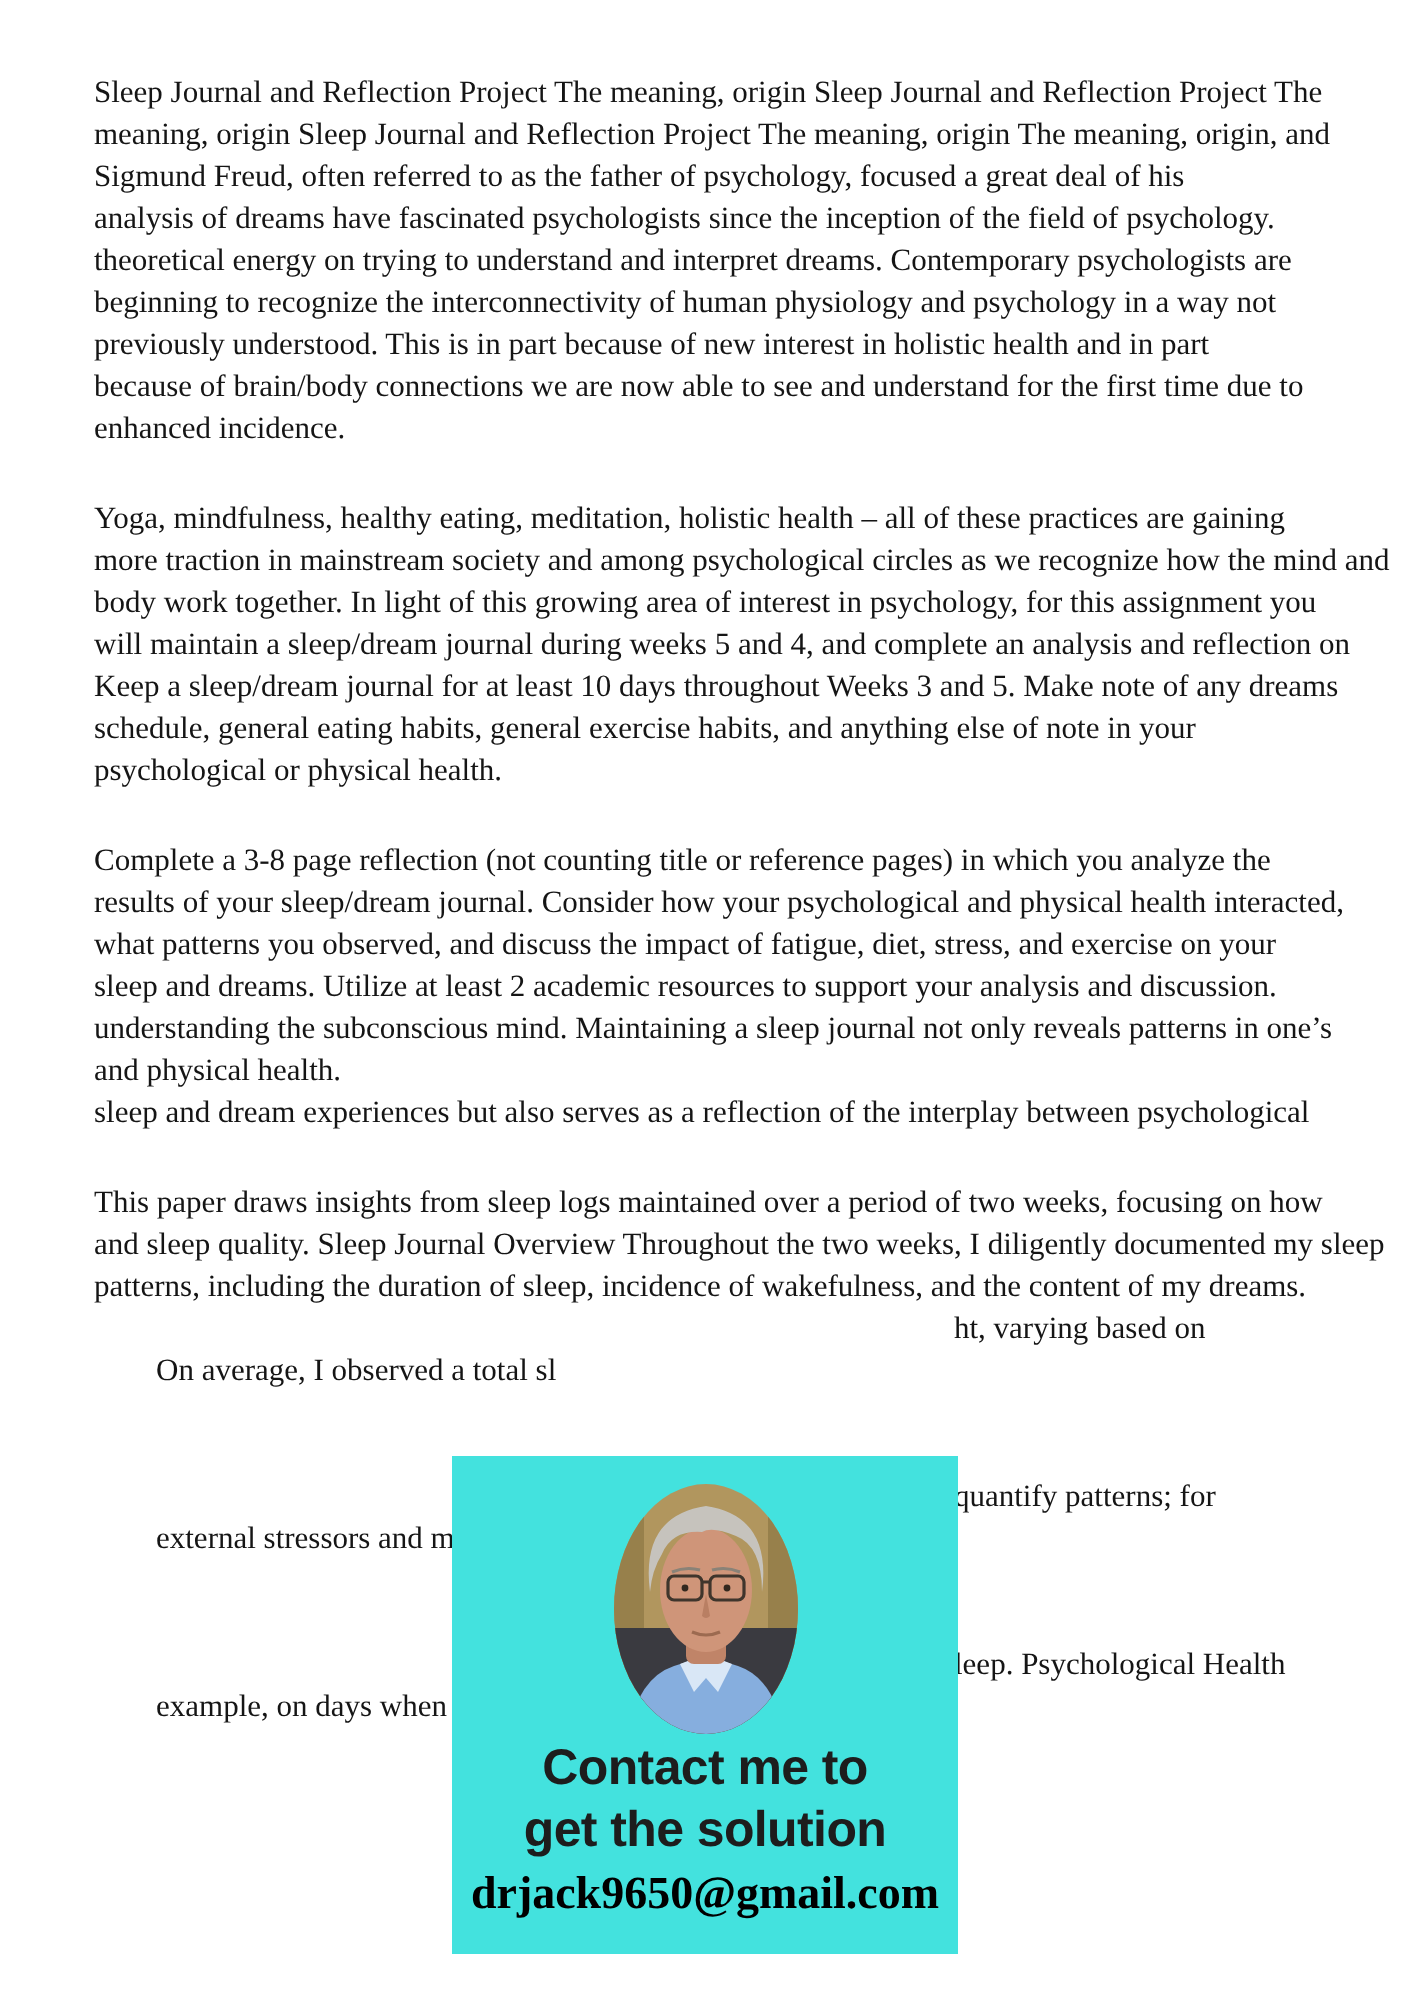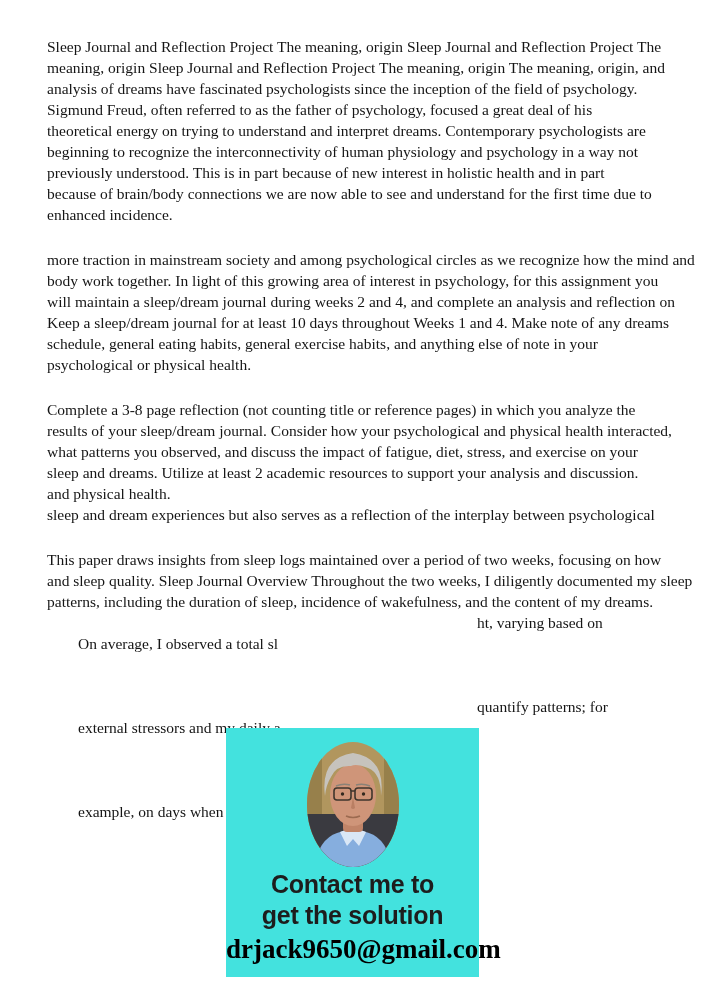--- a/index.html
+++ b/index.html
@@ -42,75 +42,78 @@
     font-weight:bold;
     font-size:25px;
     line-height:31px;
     letter-spacing:-0.3px;
     color:#1d1d1d;
   }
   .ad-email{
     margin-top:3px;
     font-family:"Liberation Serif", serif;
     font-weight:bold;
-    font-size:27px;
+    font-size:23px;
     color:#000000;
   }
 </style>
 </head>
 <body>
 
 <div class="page">
 
   <div class="doc">
 
     <div class="para">
       <span class="line">Sleep Journal and Reflection Project The meaning, origin Sleep Journal and Reflection Project The</span>
       <span class="line">meaning, origin Sleep Journal and Reflection Project The meaning, origin The meaning, origin, and</span>
+      <span class="line">Sigmund Freud, often referred to as the father of psychology, focused a great deal of his</span>
       <span class="line">analysis of dreams have fascinated psychologists since the inception of the field of psychology.</span>
-      <span class="line">Sigmund Freud, often referred to as the father of psychology, focused a great deal of his</span>
       <span class="line">theoretical energy on trying to understand and interpret dreams. Contemporary psychologists are</span>
       <span class="line">beginning to recognize the interconnectivity of human physiology and psychology in a way not</span>
       <span class="line">previously understood. This is in part because of new interest in holistic health and in part</span>
       <span class="line">because of brain/body connections we are now able to see and understand for the first time due to</span>
       <span class="line">enhanced incidence.</span>
     </div>
 
     <div class="para">
+      <span class="line">Yoga, mindfulness, healthy eating, meditation, holistic health – all of these practices are gaining</span>
       <span class="line">more traction in mainstream society and among psychological circles as we recognize how the mind and</span>
       <span class="line">body work together. In light of this growing area of interest in psychology, for this assignment you</span>
-      <span class="line">will maintain a sleep/dream journal during weeks 2 and 4, and complete an analysis and reflection on</span>
-      <span class="line">Keep a sleep/dream journal for at least 10 days throughout Weeks 1 and 4. Make note of any dreams</span>
+      <span class="line">will maintain a sleep/dream journal during weeks 5 and 4, and complete an analysis and reflection on</span>
+      <span class="line">Keep a sleep/dream journal for at least 10 days throughout Weeks 3 and 5. Make note of any dreams</span>
       <span class="line">schedule, general eating habits, general exercise habits, and anything else of note in your</span>
       <span class="line">psychological or physical health.</span>
     </div>
 
     <div class="para">
       <span class="line">Complete a 3-8 page reflection (not counting title or reference pages) in which you analyze the</span>
       <span class="line">results of your sleep/dream journal. Consider how your psychological and physical health interacted,</span>
       <span class="line">what patterns you observed, and discuss the impact of fatigue, diet, stress, and exercise on your</span>
       <span class="line">sleep and dreams. Utilize at least 2 academic resources to support your analysis and discussion.</span>
+      <span class="line">understanding the subconscious mind. Maintaining a sleep journal not only reveals patterns in one’s</span>
       <span class="line">and physical health.</span>
       <span class="line">sleep and dream experiences but also serves as a reflection of the interplay between psychological</span>
     </div>
 
     <div class="para">
       <span class="line">This paper draws insights from sleep logs maintained over a period of two weeks, focusing on how</span>
       <span class="line">and sleep quality. Sleep Journal Overview Throughout the two weeks, I diligently documented my sleep</span>
       <span class="line">patterns, including the duration of sleep, incidence of wakefulness, and the content of my dreams.</span>
       <span class="line split">
         <span class="frag-left">On average, I observed a total sl</span>
         <span class="frag-right">ht, varying based on</span>
       </span>
       <span class="line split">
         <span class="frag-left">external stressors and my daily a</span>
         <span class="frag-right">quantify patterns; for</span>
       </span>
       <span class="line split">
         <span class="frag-left">example, on days when I exerci</span>
+        <span class="frag-right">leep. Psychological Health</span>
       </span>
       <span class="line split">
         
         <span class="frag-right"></span>
       </span>
     </div>
 
   </div>
 
   <div class="ad" style="background: rgb(67, 226, 222);">

